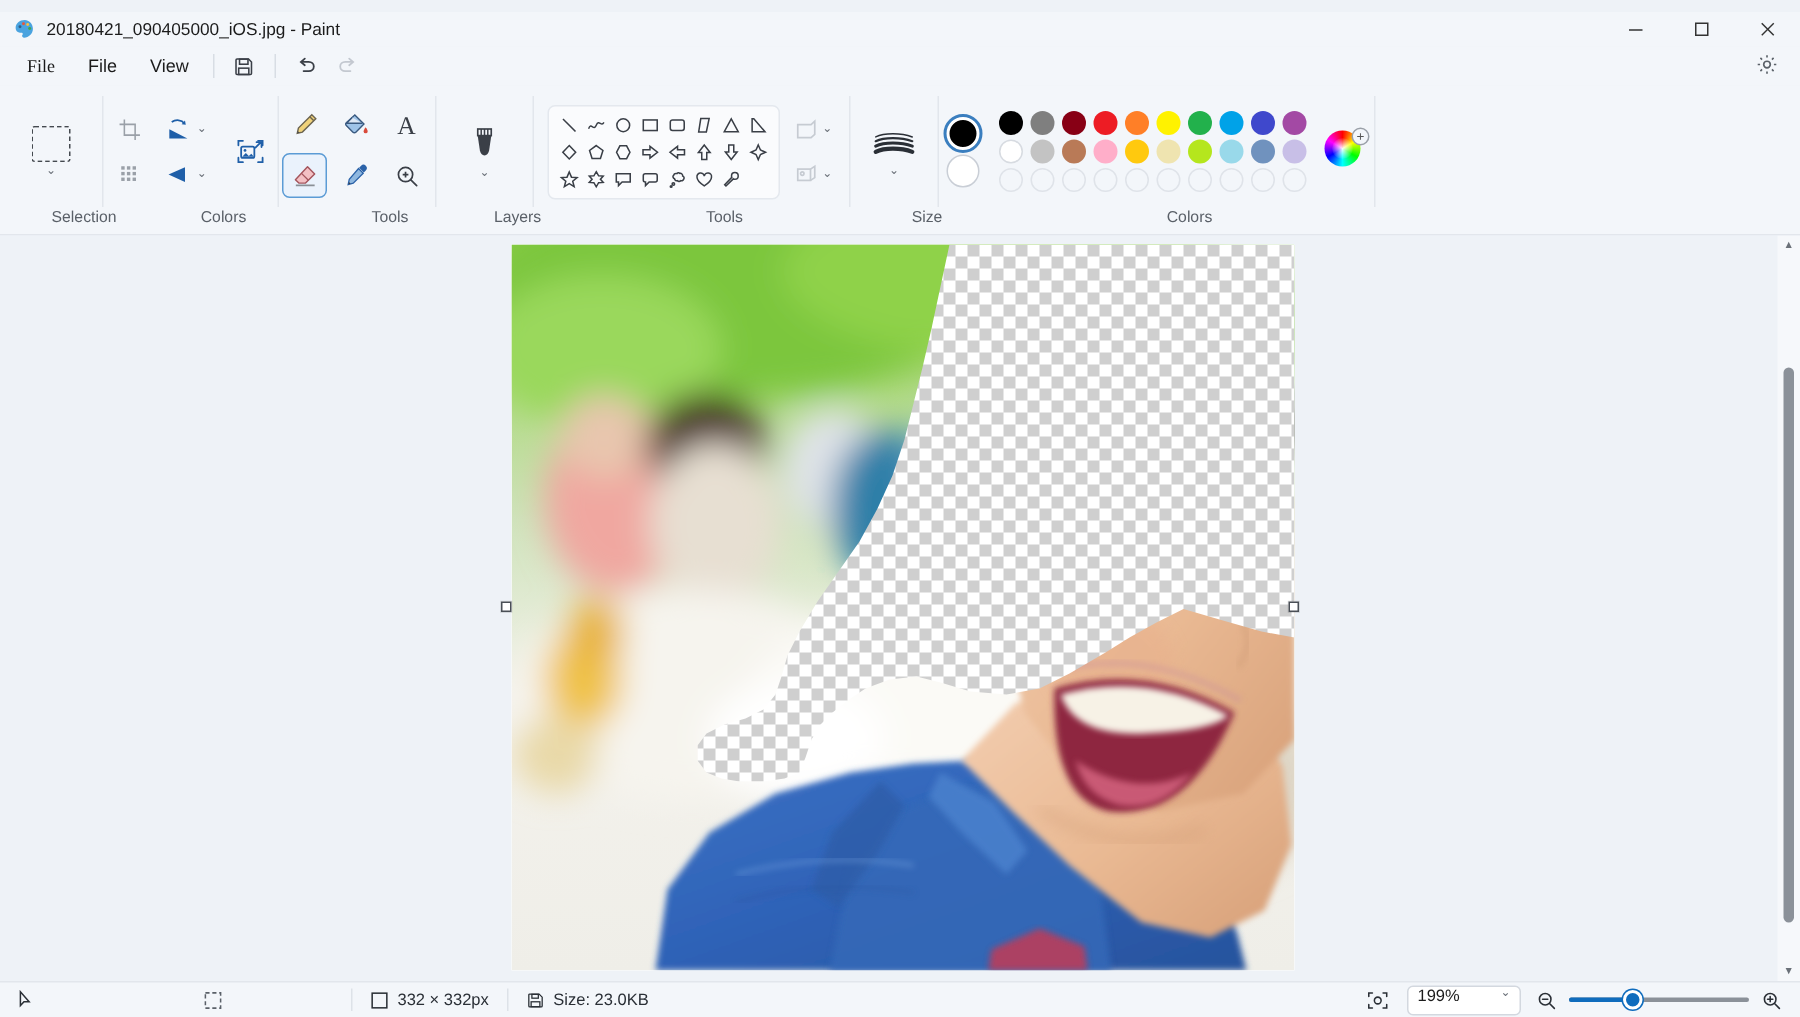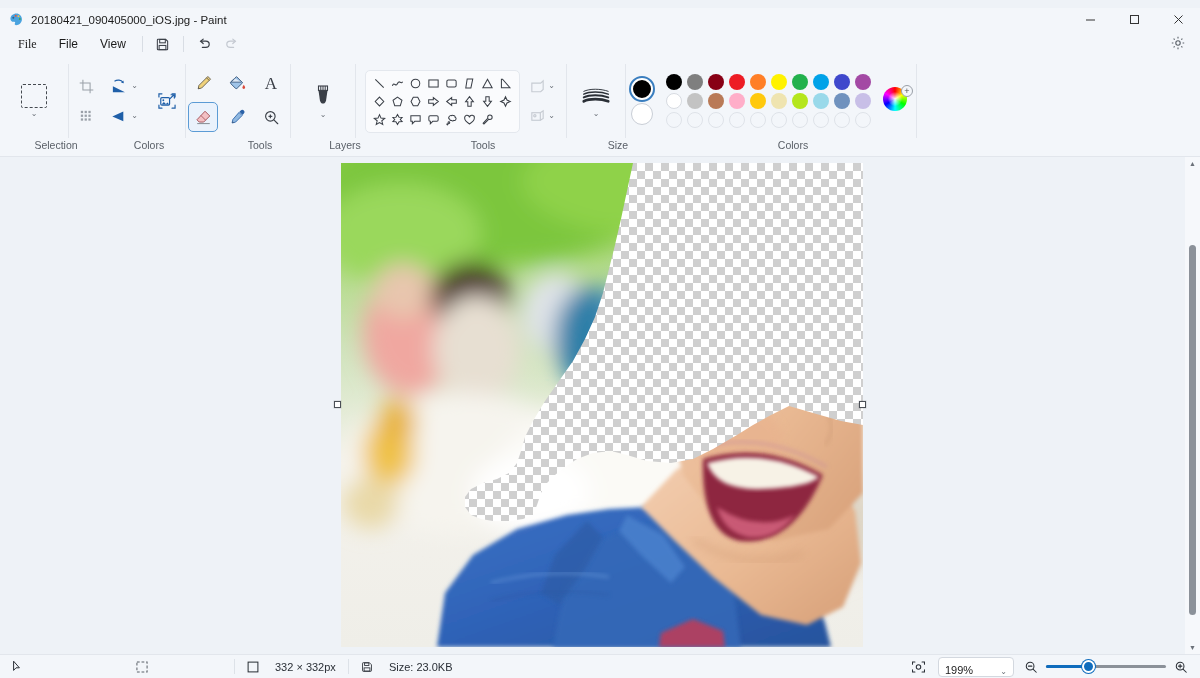--- a/index.html
+++ b/index.html
@@ -166,26 +166,26 @@
     position: absolute; top: 88px; left: 4px; width: 7px; height: 370px;
     background: #8b9199; border-radius: 4px;
   }
 
   
   .statusbar {
     position: absolute; bottom: 0; left: 0; width: 1200px; height: 24px;
     background: #f3f6fa; border-top: 1px solid #e2e6ec;
     display: flex; align-items: center; font-size: 11px; color: #2a2f36;
   }
-  .sb-cell { display: flex; align-items: center; gap: 16px; height: 24px; padding: 0 12px; }
+  .sb-cell { display: flex; align-items: center; gap: 6px; height: 24px; padding: 0 12px; }
   .sb-div { width: 1px; height: 15px; background: #dde2e8; }
   .sb-right { position: absolute; right: 0; display: flex; align-items: center; height: 24px; }
   .zoom-select {
     width: 76px; height: 20px; border: 1px solid #d3d8df; border-radius: 4px;
-    background: #fff; display: flex; align-items: flex-end; justify-content: space-between;
+    background: #fff; display: flex; align-items: flex-start; justify-content: space-between;
     padding: 0 6px; font-size: 11px; color: #1b1b1b;
   }
   .zoom-slider { position: relative; width: 120px; height: 20px; display: flex; align-items: center; }
   .zs-track { position: absolute; left: 0; right: 0; height: 3px; background: #8b9199; border-radius: 2px; }
   .zs-fill { position: absolute; left: 0; width: 42px; height: 3px; background: #0f6cbd; border-radius: 2px; }
   .zs-knob {
     position: absolute; left: 36px; width: 13px; height: 13px; border-radius: 50%;
     background: #0f6cbd; border: 2px solid #fff; box-shadow: 0 0 0 1px #0f6cbd;
   }
   svg { display: block; }

